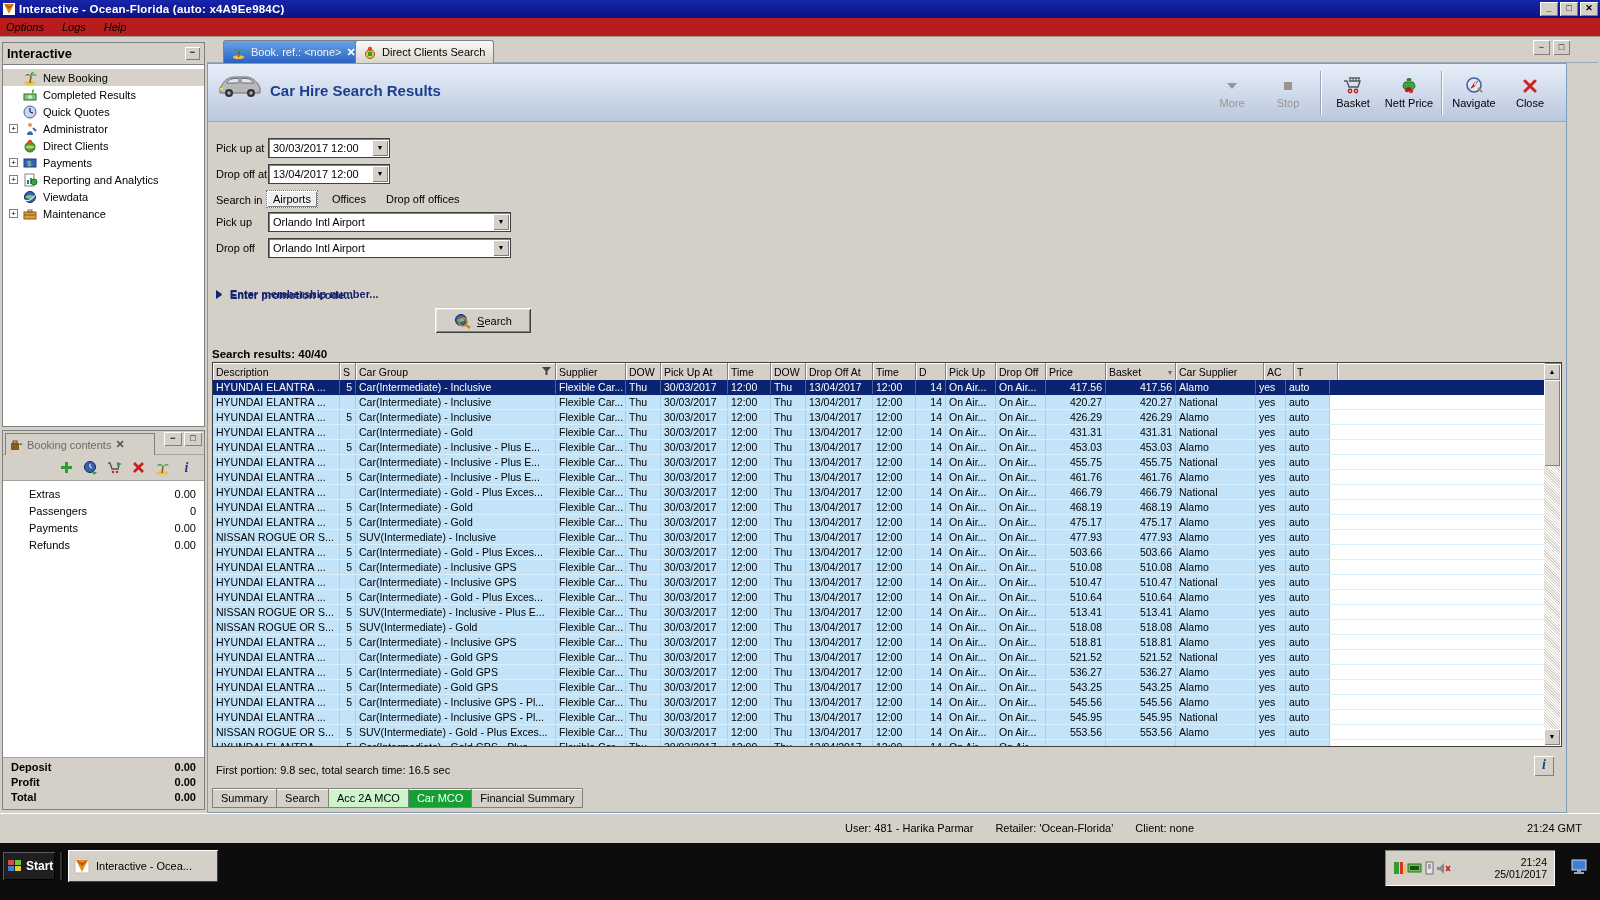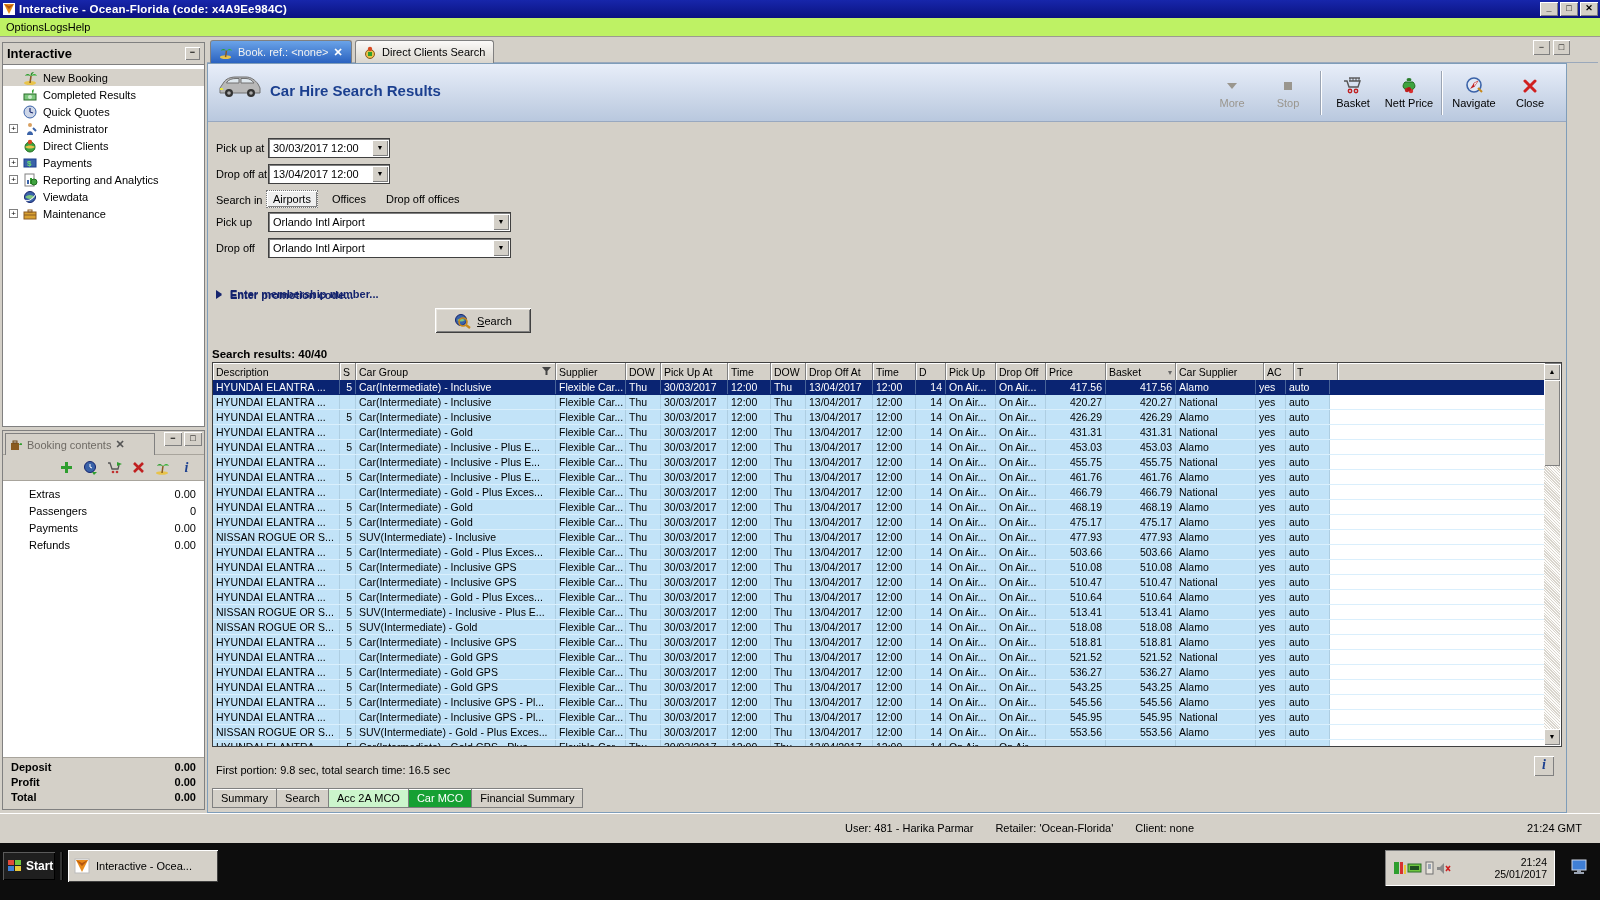--- a/index.html
+++ b/index.html
@@ -13,22 +13,22 @@
 
   
   .titlebar { position:absolute; left:0; top:0; width:1600px; height:18px;
     background:linear-gradient(#1726ab,#0a1280); display:flex; align-items:center; padding-left:2px; }
   .titlebar .app-ic { width:14px; height:14px; margin-right:3px; }
   .titlebar .ttl { color:#fff; font-weight:bold; font-size:11.5px; letter-spacing:.2px; }
   .winbtns { position:absolute; right:2px; top:2px; display:flex; gap:2px; }
   .winbtn { width:18px; height:14px; background:#d4d0c8; font-size:9px; line-height:13px; text-align:center; font-weight:bold; }
 
   
-  .menubar { position:absolute; left:0; top:18px; width:1600px; height:19px; background:#bef264;
-    display:flex; align-items:center; padding-left:6px; border-bottom:1px solid #9c9a92; }
+  .menubar { position:absolute; left:0; top:18px; width:1600px; height:19px; background:#b91c1c;
+    display:flex; align-items:center; padding-left:6px; gap:18px; border-bottom:1px solid #9c9a92;font-style:italic; }
   .menubar span { cursor:default; }
 
   
   .side-panel { position:absolute; left:2px; top:42px; width:203px; height:385px; background:#fff;
     border:1px solid #808080; }
   .side-head { height:22px; background:#d4d0c8; border-bottom:1px solid #808080; display:flex; align-items:center;
     padding:0 4px; font-weight:bold; font-size:13px; }
   .side-head .coll { margin-left:auto; width:15px; height:13px; background:#d4d0c8; font-size:9px; line-height:11px; text-align:center; }
   .tree { padding-top:4px; }
   .trow { display:flex; align-items:center; height:17px; padding-left:6px; }
@@ -52,21 +52,21 @@
   .bp-row .val { margin-left:auto; }
   .bp-foot { position:absolute; left:0; bottom:0; width:100%; height:52px; background:#d4d0c8; border-top:1px solid #a8a49c; padding:3px 8px; }
   .bp-trow { display:flex; height:15px; font-weight:bold; }
   .bp-trow .val { margin-left:auto; }
 
   
   .main { position:absolute; left:207px; top:37px; width:1391px; height:776px; }
   .tabstrip { position:absolute; left:0; top:0; width:100%; height:26px; background:#d4d0c8; border-bottom:1px solid #9aa8bb; }
   .dtab { position:absolute; top:3px; height:23px; display:flex; align-items:center; gap:5px; padding:0 8px;
     border:1px solid #808080; border-bottom:none; border-radius:3px 3px 0 0; }
-  .dtab.active { left:3px; background:linear-gradient(#6aa3e8,#2a62c0); color:#f2f2f2; }
+  .dtab.active { left:16px; background:linear-gradient(#6aa3e8,#2a62c0); color:#f2f2f2; }
   .dtab.inactive { left:148px; background:linear-gradient(#fbfaf8,#d9d5cd); color:#000; }
   .dtab .tclose { font-weight:bold; color:#fff; font-size:11px; }
   .strip-btns { position:absolute; right:28px; top:3px; display:flex; gap:3px; }
   .strip-btn { width:17px; height:15px; background:#d4d0c8; text-align:center; font-size:9px; line-height:14px; }
 
   .content { position:absolute; left:0; top:26px; width:1360px; height:750px; background:#d4d0c8; border:1px solid #7f9db9; }
 
   
   .headband { position:absolute; left:0; top:0; width:100%; height:58px;
     background:linear-gradient(#e8eef9,#b9c8de); border-bottom:1px solid #98a8c0; }
@@ -153,21 +153,21 @@
 <body>
 
 <div class="window">
 
   <div class="titlebar">
     <svg class="app-ic" viewBox="0 0 14 14">
         <rect x="1" y="1" width="12" height="12" fill="#fff"></rect>
         <path d="M2 2 L12 2 L7 12 Z" fill="#e88a1a"></path>
         <path d="M2 2 L7 7 L12 2 L7 4 Z" fill="#b35510"></path>
       </svg>
-    <span class="ttl">Interactive - Ocean-Florida (code: x4A9Ee984C)</span>
+    <span class="ttl">Interactive - Ocean-Florida (auto: x4A9Ee984C)</span>
     <div class="winbtns">
       <div class="winbtn raised-thin">_</div>
       <div class="winbtn raised-thin">□</div>
       <div class="winbtn raised-thin">✕</div>
     </div>
   </div>
 
   <div class="menubar">
     <span>Options</span>
     <span>Logs</span>

